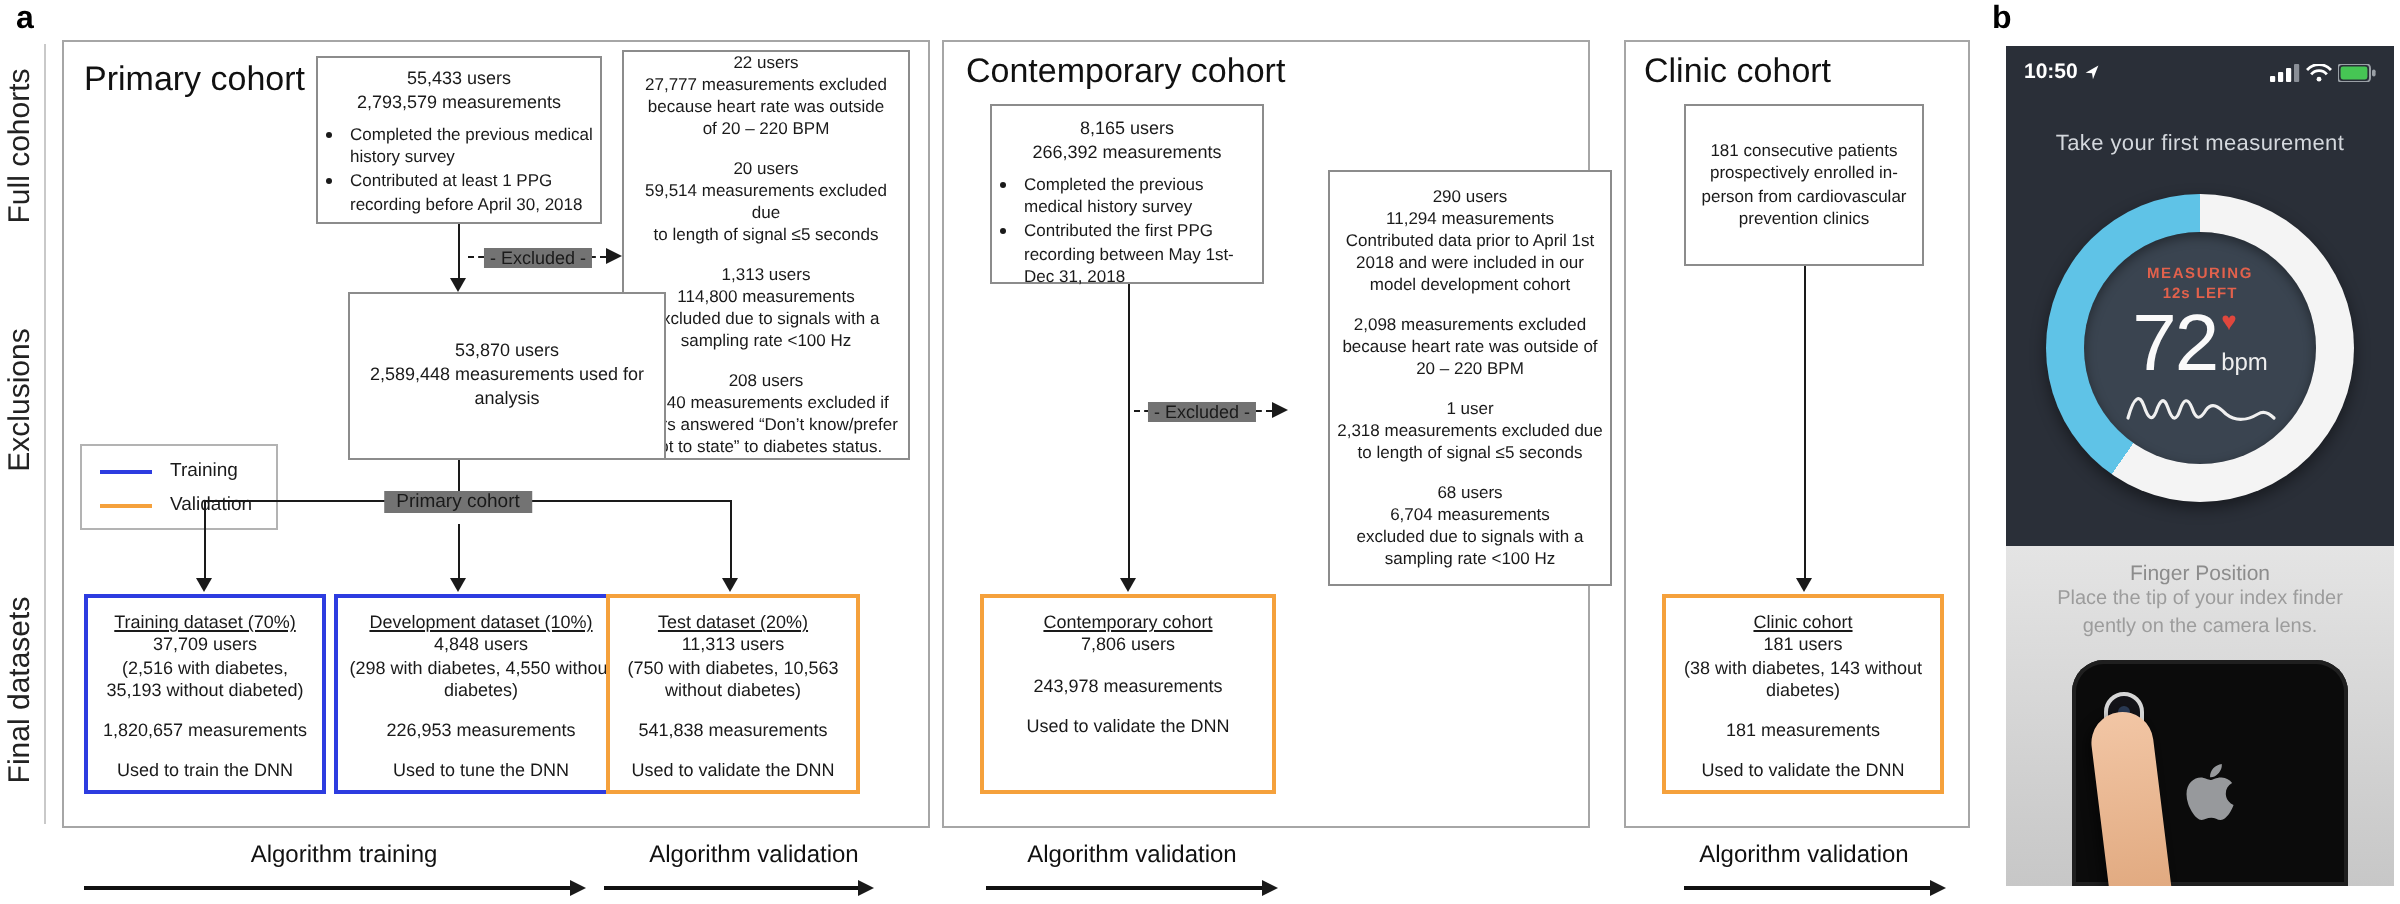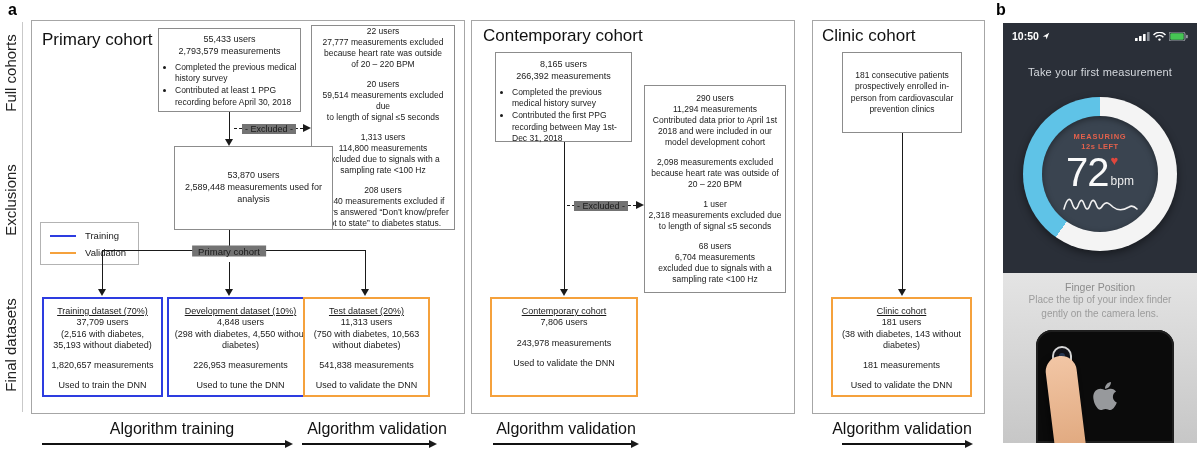--- a/index.html
+++ b/index.html
@@ -31,21 +31,21 @@
   .dbox .gap{height:9px;}
   .vline{position:absolute;width:1px;background:#1a1a1a;}
   .hline{position:absolute;height:1px;background:#1a1a1a;}
   .dash{position:absolute;height:0;border-top:1px dashed #1a1a1a;}
   .ah-d{position:absolute;width:0;height:0;border-left:4px solid transparent;
         border-right:4px solid transparent;border-top:7px solid #1a1a1a;}
   .ah-r{position:absolute;width:0;height:0;border-top:4px solid transparent;
         border-bottom:4px solid transparent;border-left:8px solid #1a1a1a;}
   .line-tag{position:absolute;transform:translate(-50%,-50%);background:#737373;
             padding:0 3px;font-size:9px;white-space:nowrap;}
-  .flow-label{position:absolute;transform:translateX(-50%);font-size:16px;color:#111;white-space:nowrap;}
+  .flow-label{position:absolute;transform:translateX(-50%);font-size:12px;color:#111;white-space:nowrap;}
   .flow-line{position:absolute;height:2px;background:#111;}
   
   .phone{position:absolute;left:1003px;top:23px;width:194px;height:420px;}
   .ph-dark{position:relative;width:100%;height:250px;background:#2a2f38;overflow:hidden;}
   .statusbar{display:flex;justify-content:space-between;align-items:center;padding:7px 9px 0 9px;}
   .sb-left{display:flex;align-items:center;gap:3px;color:#fff;font-size:10.5px;font-weight:bold;}
   .sb-right{display:flex;align-items:center;gap:3px;}
   .prompt{margin-top:24px;text-align:center;font-size:11px;color:#d4d8dd;letter-spacing:.2px;}
   .gauge{position:absolute;left:20px;top:74px;width:154px;height:154px;border-radius:50%;
          background:conic-gradient(#f4f4f4 0deg 215deg,#5fc3e7 215deg 360deg);
@@ -185,21 +185,21 @@
 
   <div class="box" style="left:495px;top:52px;width:137px;height:90px;padding-top:6px;">
     <div class="ctr">8,165 users</div>
     <div class="ctr">266,392 measurements</div>
     <ul class="bullets">
       <li>Completed the previous medical history survey</li>
       <li>Contributed the first PPG recording between May 1st-Dec 31, 2018</li>
     </ul>
   </div>
 
-  <div class="box excl-box flexc" style="left:644px;top:85px;width:142px;height:208px;justify-content:center;">
+  <div class="box excl-box flexc" style="left:664px;top:85px;width:142px;height:208px;justify-content:center;">
     <p>290 users
 11,294 measurements
 Contributed data prior to April 1st
 2018 and were included in our
 model development cohort</p>
     <p>2,098 measurements excluded
 because heart rate was outside of
 20 – 220 BPM</p>
     <p>1 user
 2,318 measurements excluded due

